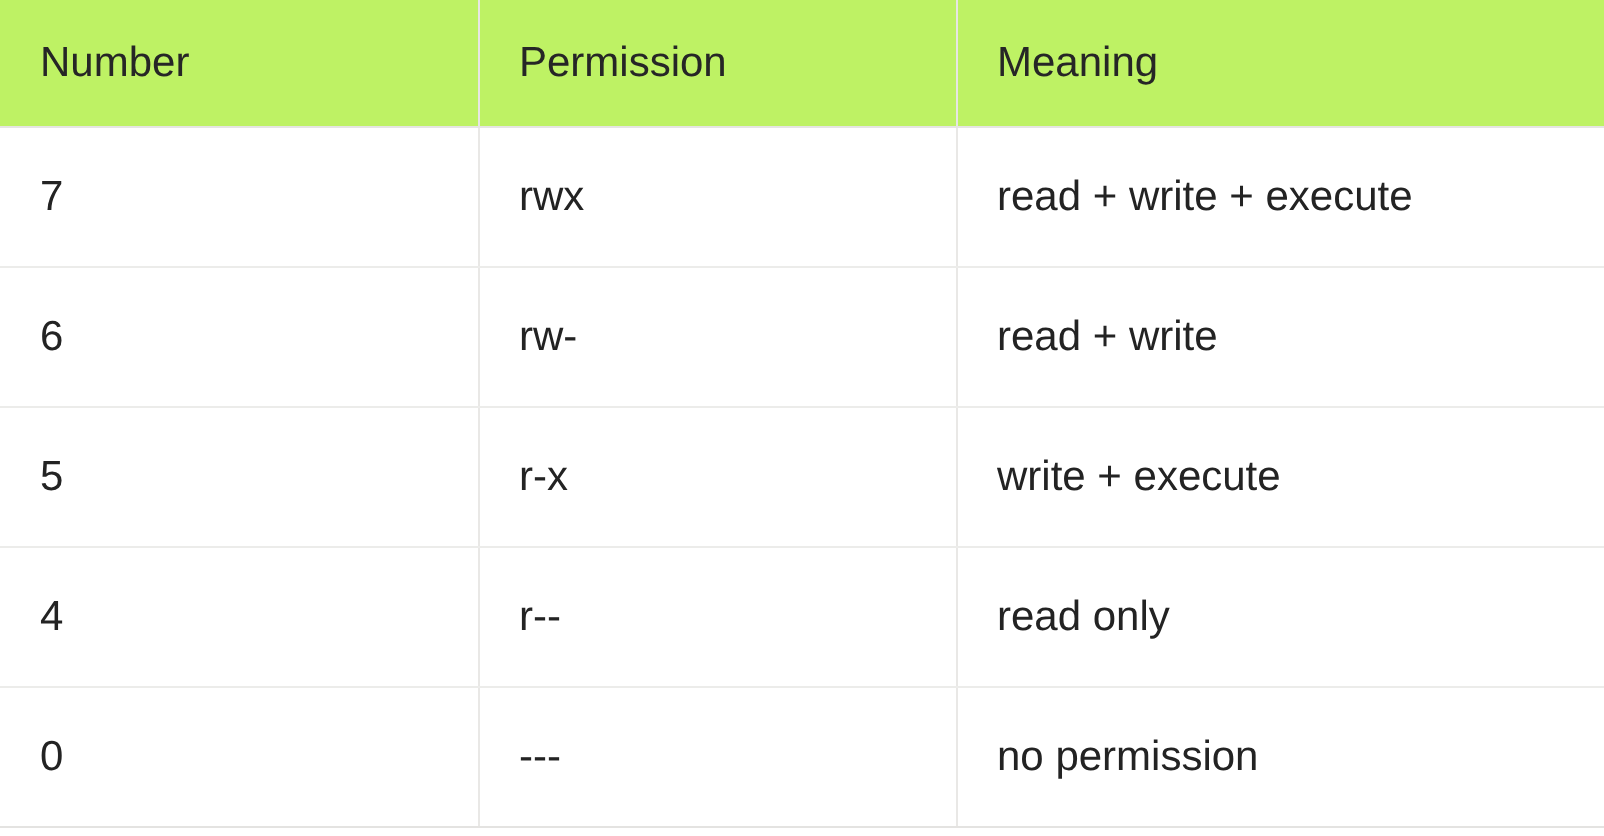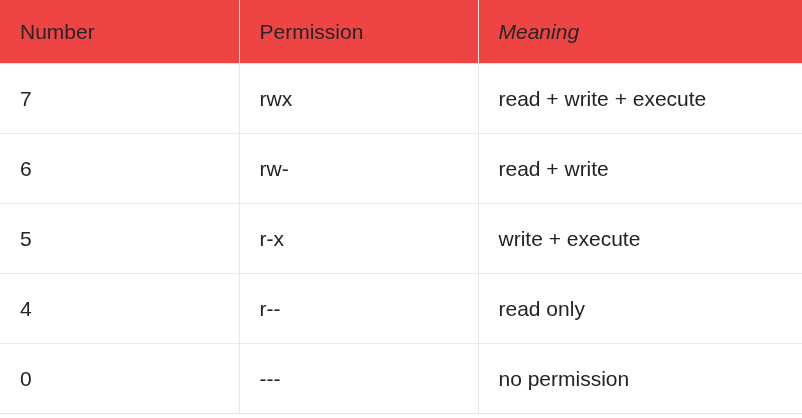--- a/index.html
+++ b/index.html
@@ -19,38 +19,38 @@
     width: 802px;
     border-collapse: collapse;
     table-layout: fixed;
     background: #ffffff;
   }
   .perm-table col.col-number     { width: 239px; }
   .perm-table col.col-permission { width: 239px; }
   .perm-table col.col-meaning    { width: 324px; }
 
   .perm-table thead tr {
-    background: #ef4444;
+    background: #bef264;
     height: 63px;
     padding-left: 16px;
   }
   .perm-table th {
     text-align: left;
     font-weight: 400;
     font-size: 21px;
     color: #262626;
     padding: 0 0 0 20px;
     height: 63px;
     line-height: 63px;
     border-right: 1px solid #e7e6e3;
     border-bottom: 1px solid #e6e5e2;
     white-space: nowrap;
     overflow: hidden;
   }
-  .perm-table th:last-child { border-right: none; font-style: italic; }
+  .perm-table th:last-child { border-right: none; }
 
   .perm-table tbody tr {
     height: 69px;
     background: #ffffff;
   }
   .perm-table td {
     text-align: left;
     font-size: 21px;
     color: #232323;
     padding: 0 0 0 20px;

